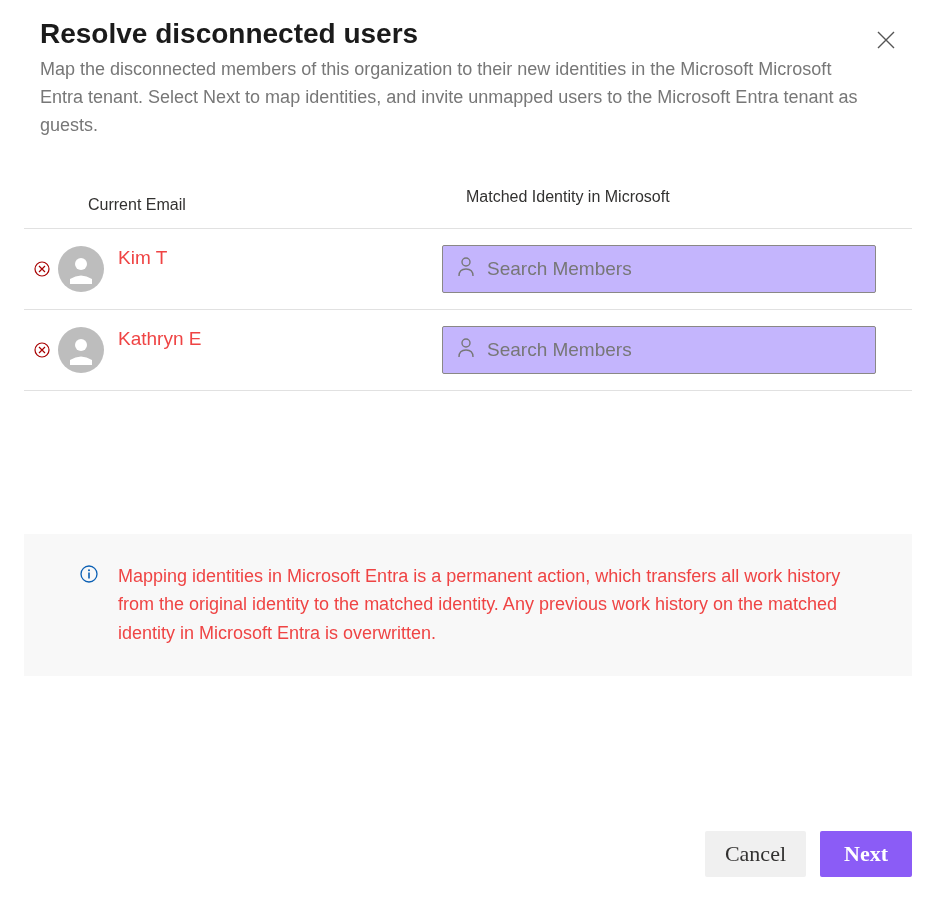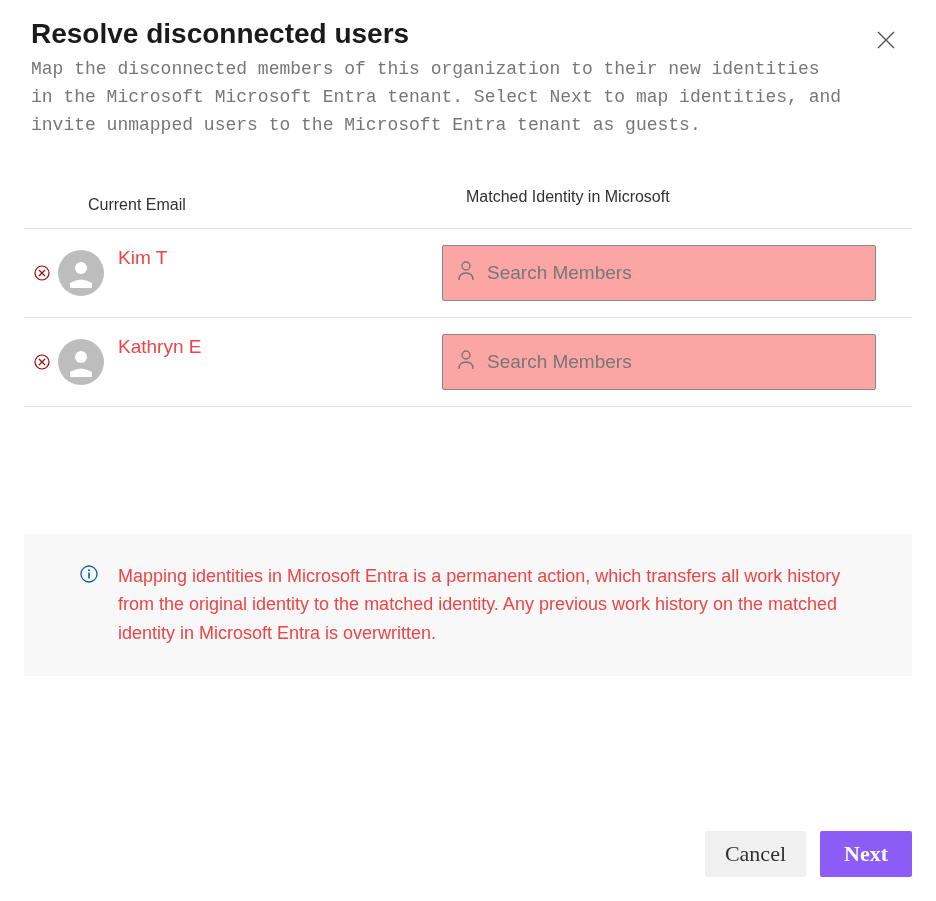--- a/index.html
+++ b/index.html
@@ -6,36 +6,35 @@
     body {
       font-family: "Segoe UI", -apple-system, BlinkMacSystemFont, sans-serif;
       background: #fff;
       width: 936px;
       height: 901px;
       overflow: hidden;
       display: flex;
       flex-direction: column;
     }
     .header {
-      padding: 18px 24px 0 31px;
+      padding: 18px 24px 0 40px;
       position: relative;
     }
     .title {
       font-size: 28px;
       font-weight: 600;
       color: #1b1b1b;
       margin-bottom: 6px;
     }
     .subtitle {
       font-size: 18px;
       font-weight: 400;
       color: #777;
       line-height: 1.55;
       max-width: 820px;
-      font-family: Liberation Mono, monospace;
     }
     .close-btn {
       position: absolute;
       top: 28px;
       right: 38px;
       width: 24px;
       height: 24px;
       cursor: pointer;
       display: flex;
       align-items: center;
@@ -100,23 +99,23 @@
     .search-col {
       flex: 1;
     }
     .member-search {
       width: 100%;
       max-width: 434px;
       display: flex;
       align-items: center;
       border: 1px solid #8a8886;
       border-radius: 2px;
-      height: 56px;
+      height: 48px;
       padding: 0 14px;
-      background: #fca5a5;
+      background: #c4b5fd;
     }
     .member-search .person-icon {
       flex: 0 0 auto;
       margin-right: 12px;
       color: #777;
     }
     .member-search input {
       border: none;
       outline: none;
       font-size: 19px;

